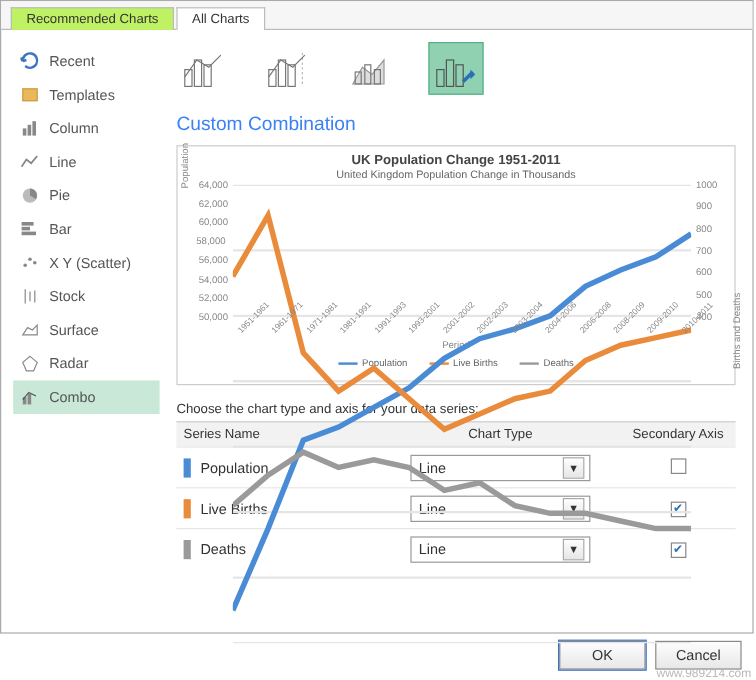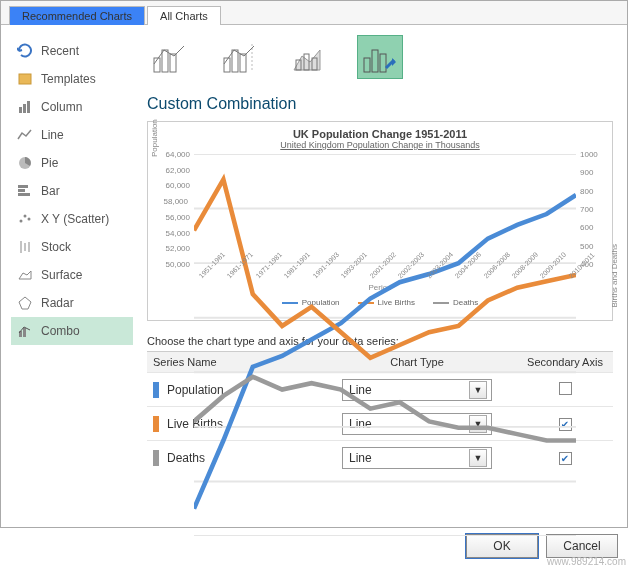--- a/index.html
+++ b/index.html
@@ -26,21 +26,21 @@
   height: 24px;
   padding-left: 8px;
   border-bottom: 1px solid #bbb;
   background: #f6f6f6;
 }
 .tab {
   padding: 3px 12px;
   border: 1px solid #bbb;
   border-bottom: none;
   font-size: 11px;
-  background: #3b82f6;
+  background: #bef264;
   margin-right: 2px;
   position: relative;
   top: 1px;
 }
 .tab.active {
   background: #fff;
 }
 .body {
   display: flex;
   height: 500px;
@@ -84,40 +84,39 @@
   display: flex;
   align-items: center;
   justify-content: center;
 }
 .subtype.selected {
   background: #8fd1b0;
   border: 1px solid #56b087;
 }
 .heading {
   font-size: 16px;
-  color: #0c4a6e;
+  color: #3b82f6;
   margin-bottom: 8px;
 }
 .preview {
   border: 1px solid #ccc;
   height: 200px;
   padding: 6px 8px 4px 8px;
   position: relative;
 }
 .chart-title {
   text-align: center;
   font-size: 11px;
   font-weight: 600;
   color: #444;
 }
 .chart-subtitle {
   text-align: center;
   font-size: 9px;
   color: #666;
-  text-decoration: underline;
 }
 .chart-area {
   position: relative;
   margin: 4px 28px 0 38px;
   height: 110px;
 }
 .yaxis-left {
   position: absolute;
   left: -30px;
   top: 0;

